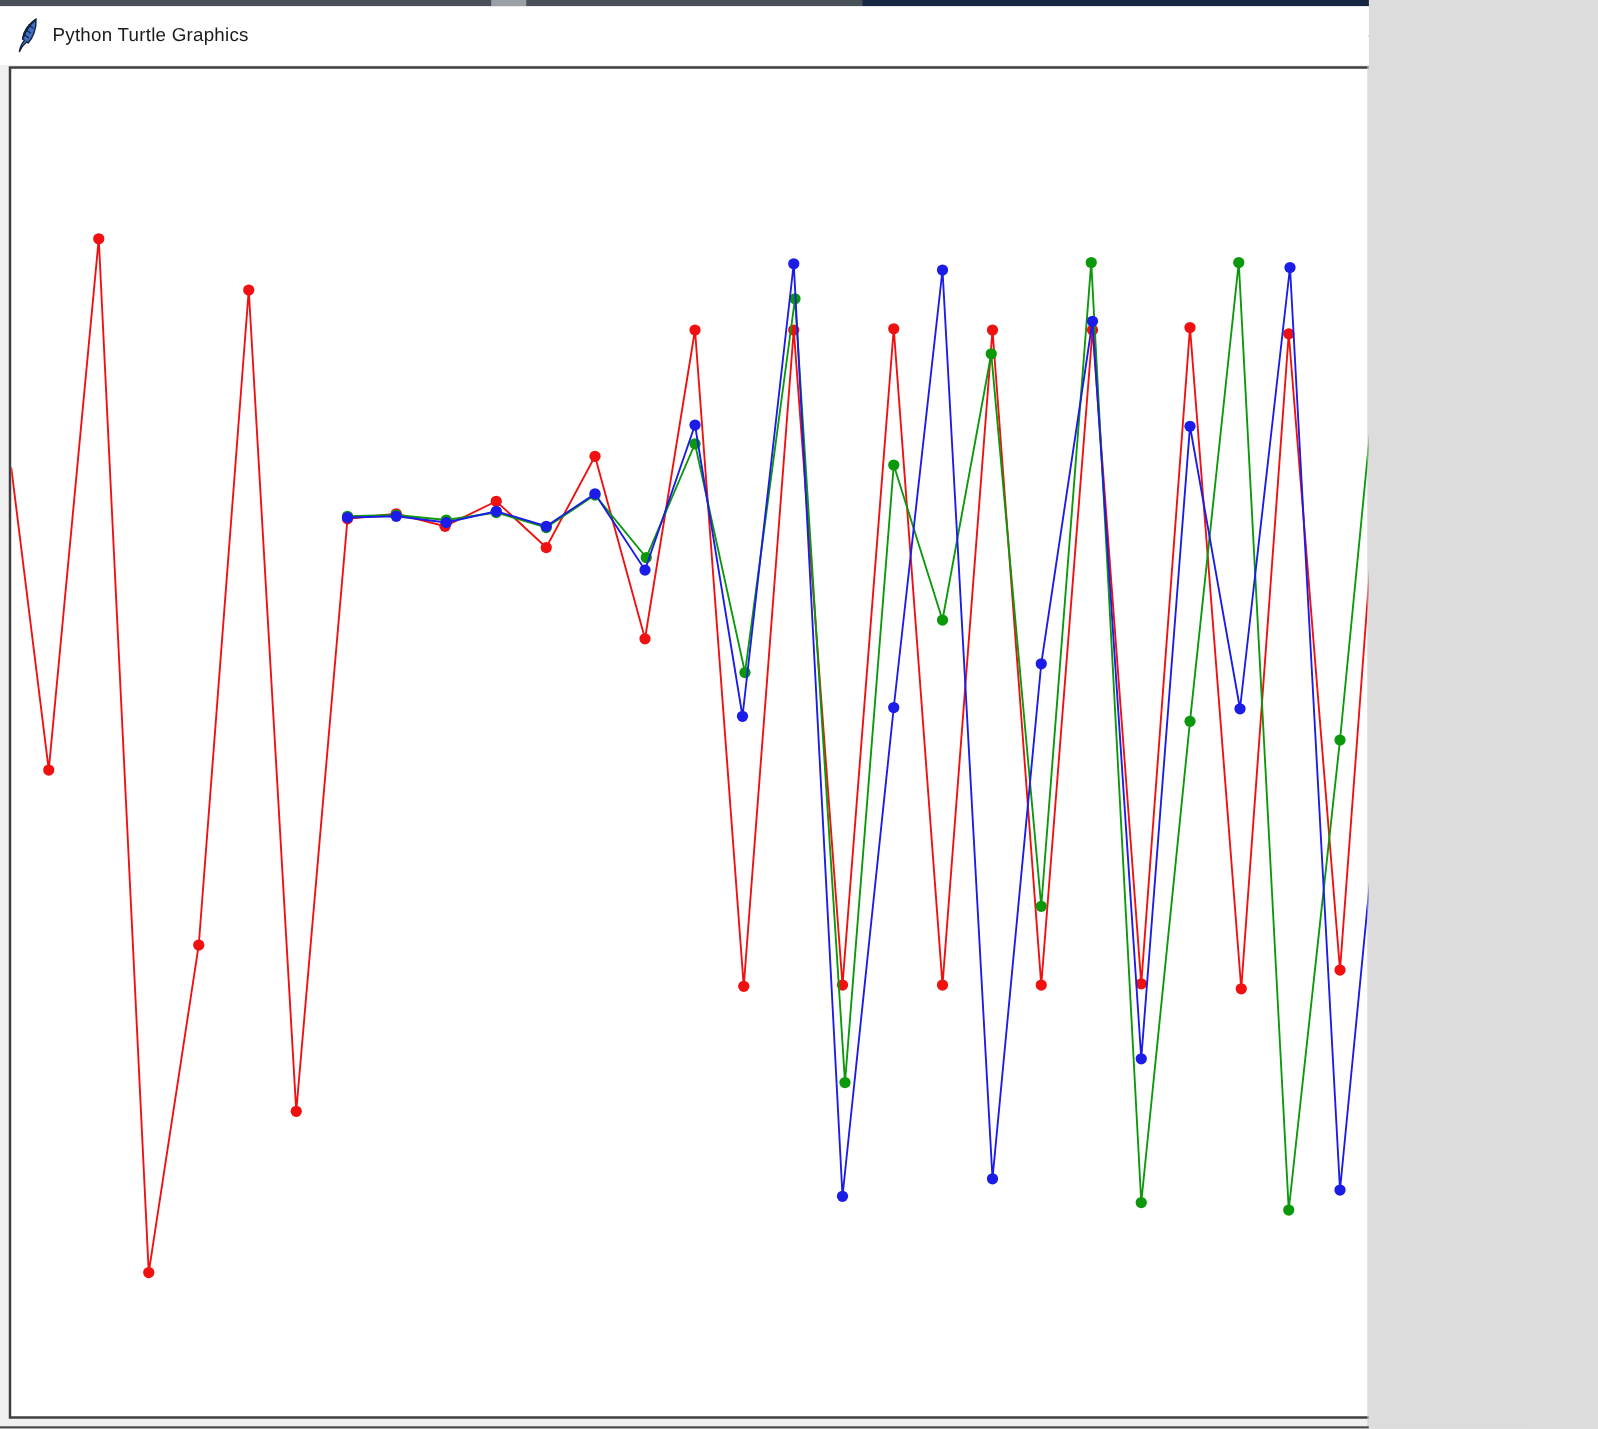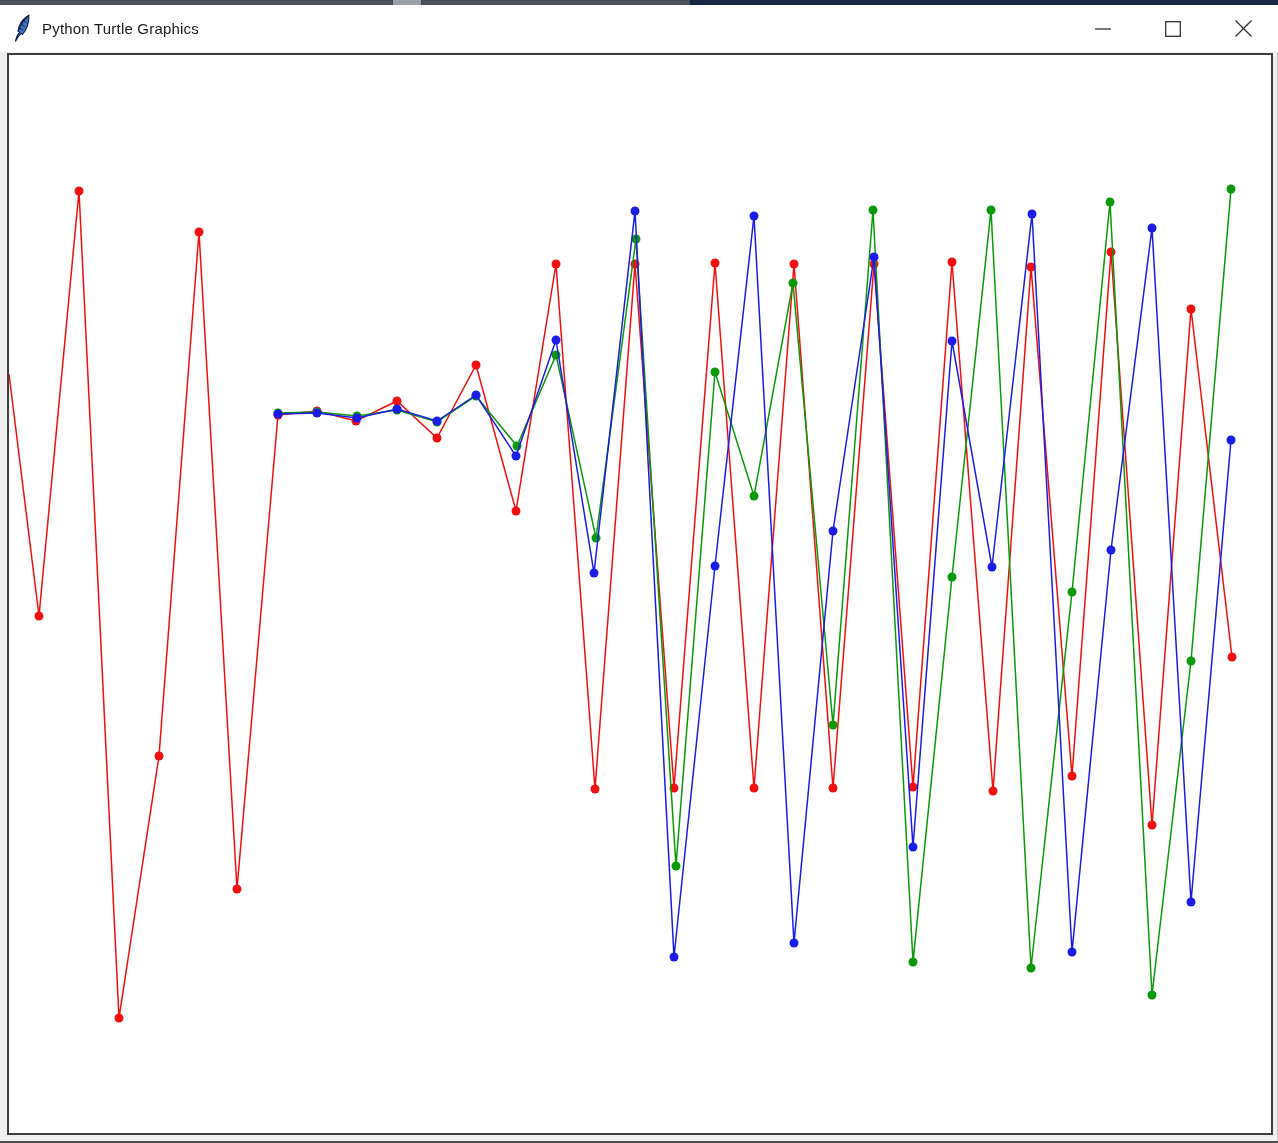--- a/index.html
+++ b/index.html
@@ -1,17 +1,17 @@
 <!DOCTYPE html>
 <html><head>
 <meta charset="utf-8">
 <style>
   html,body{margin:0;padding:0;background:#dcdcdc;}
   .screen{
-    position:relative;width:1278px;height:1143px;overflow:hidden;
+    position:relative;width:1095px;height:1143px;overflow:hidden;
     background:#f0f0f0;font-family:"Liberation Sans",sans-serif;
   }
   
   .bg-strip{position:absolute;left:0;top:0;width:1278px;height:5px;background:#495057;}
   
   .titlebar{
     position:absolute;left:0;top:5px;width:1278px;height:47px;background:#ffffff;
     display:flex;align-items:center;
   }
   .app-icon{margin-left:13px;width:20px;height:30px;flex:0 0 auto;}

